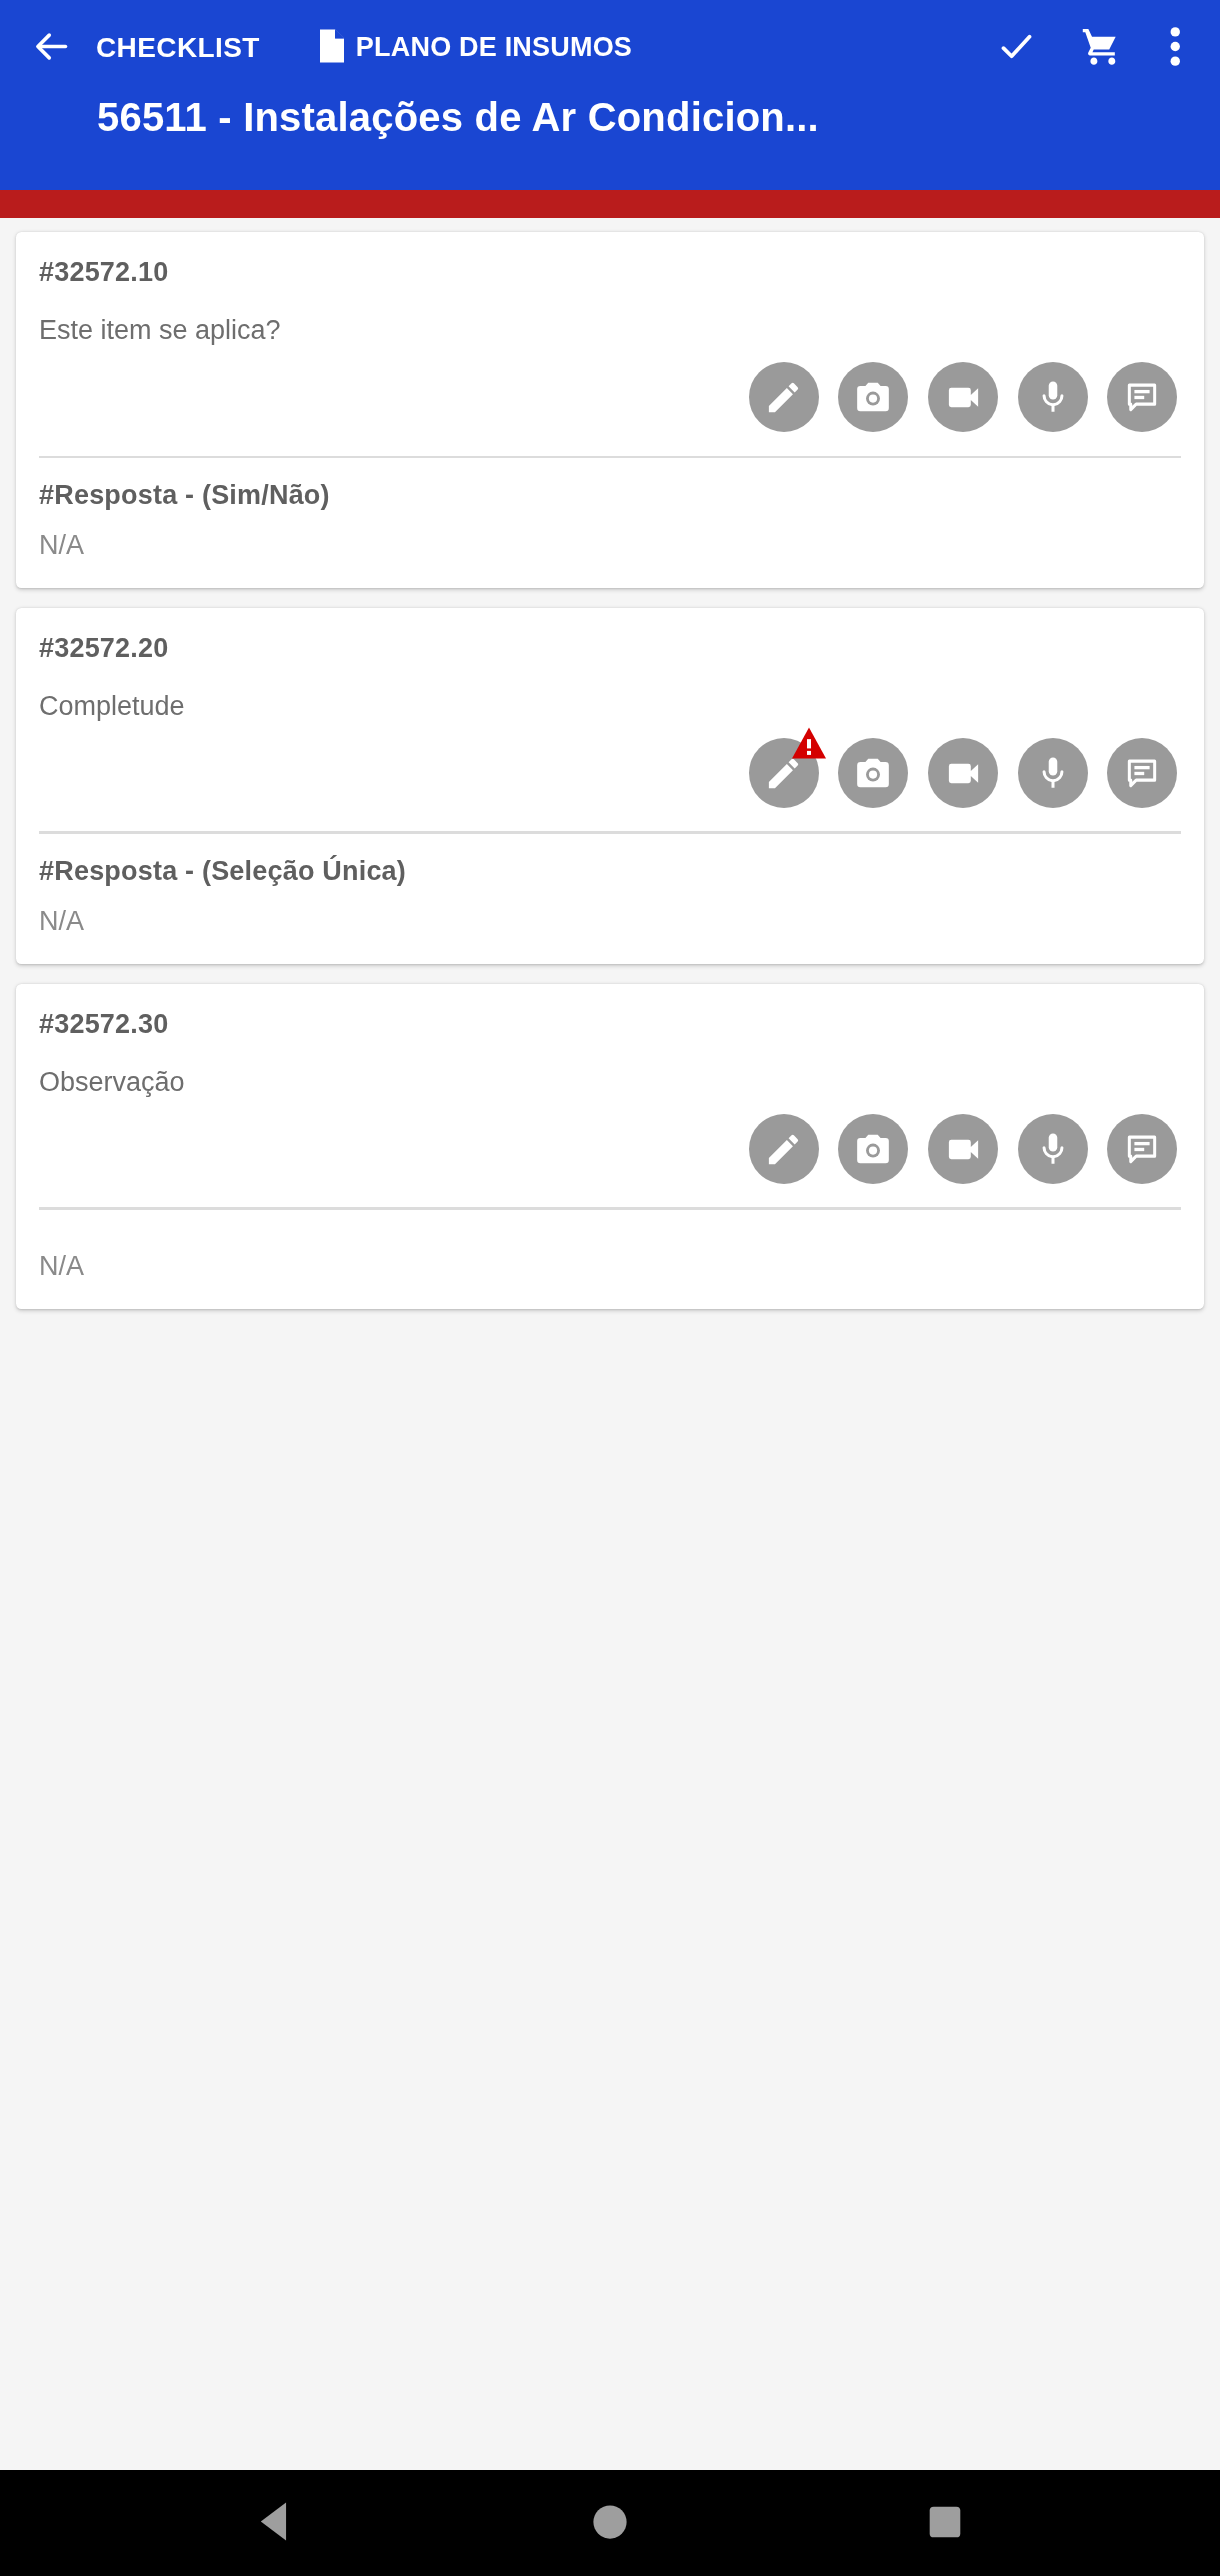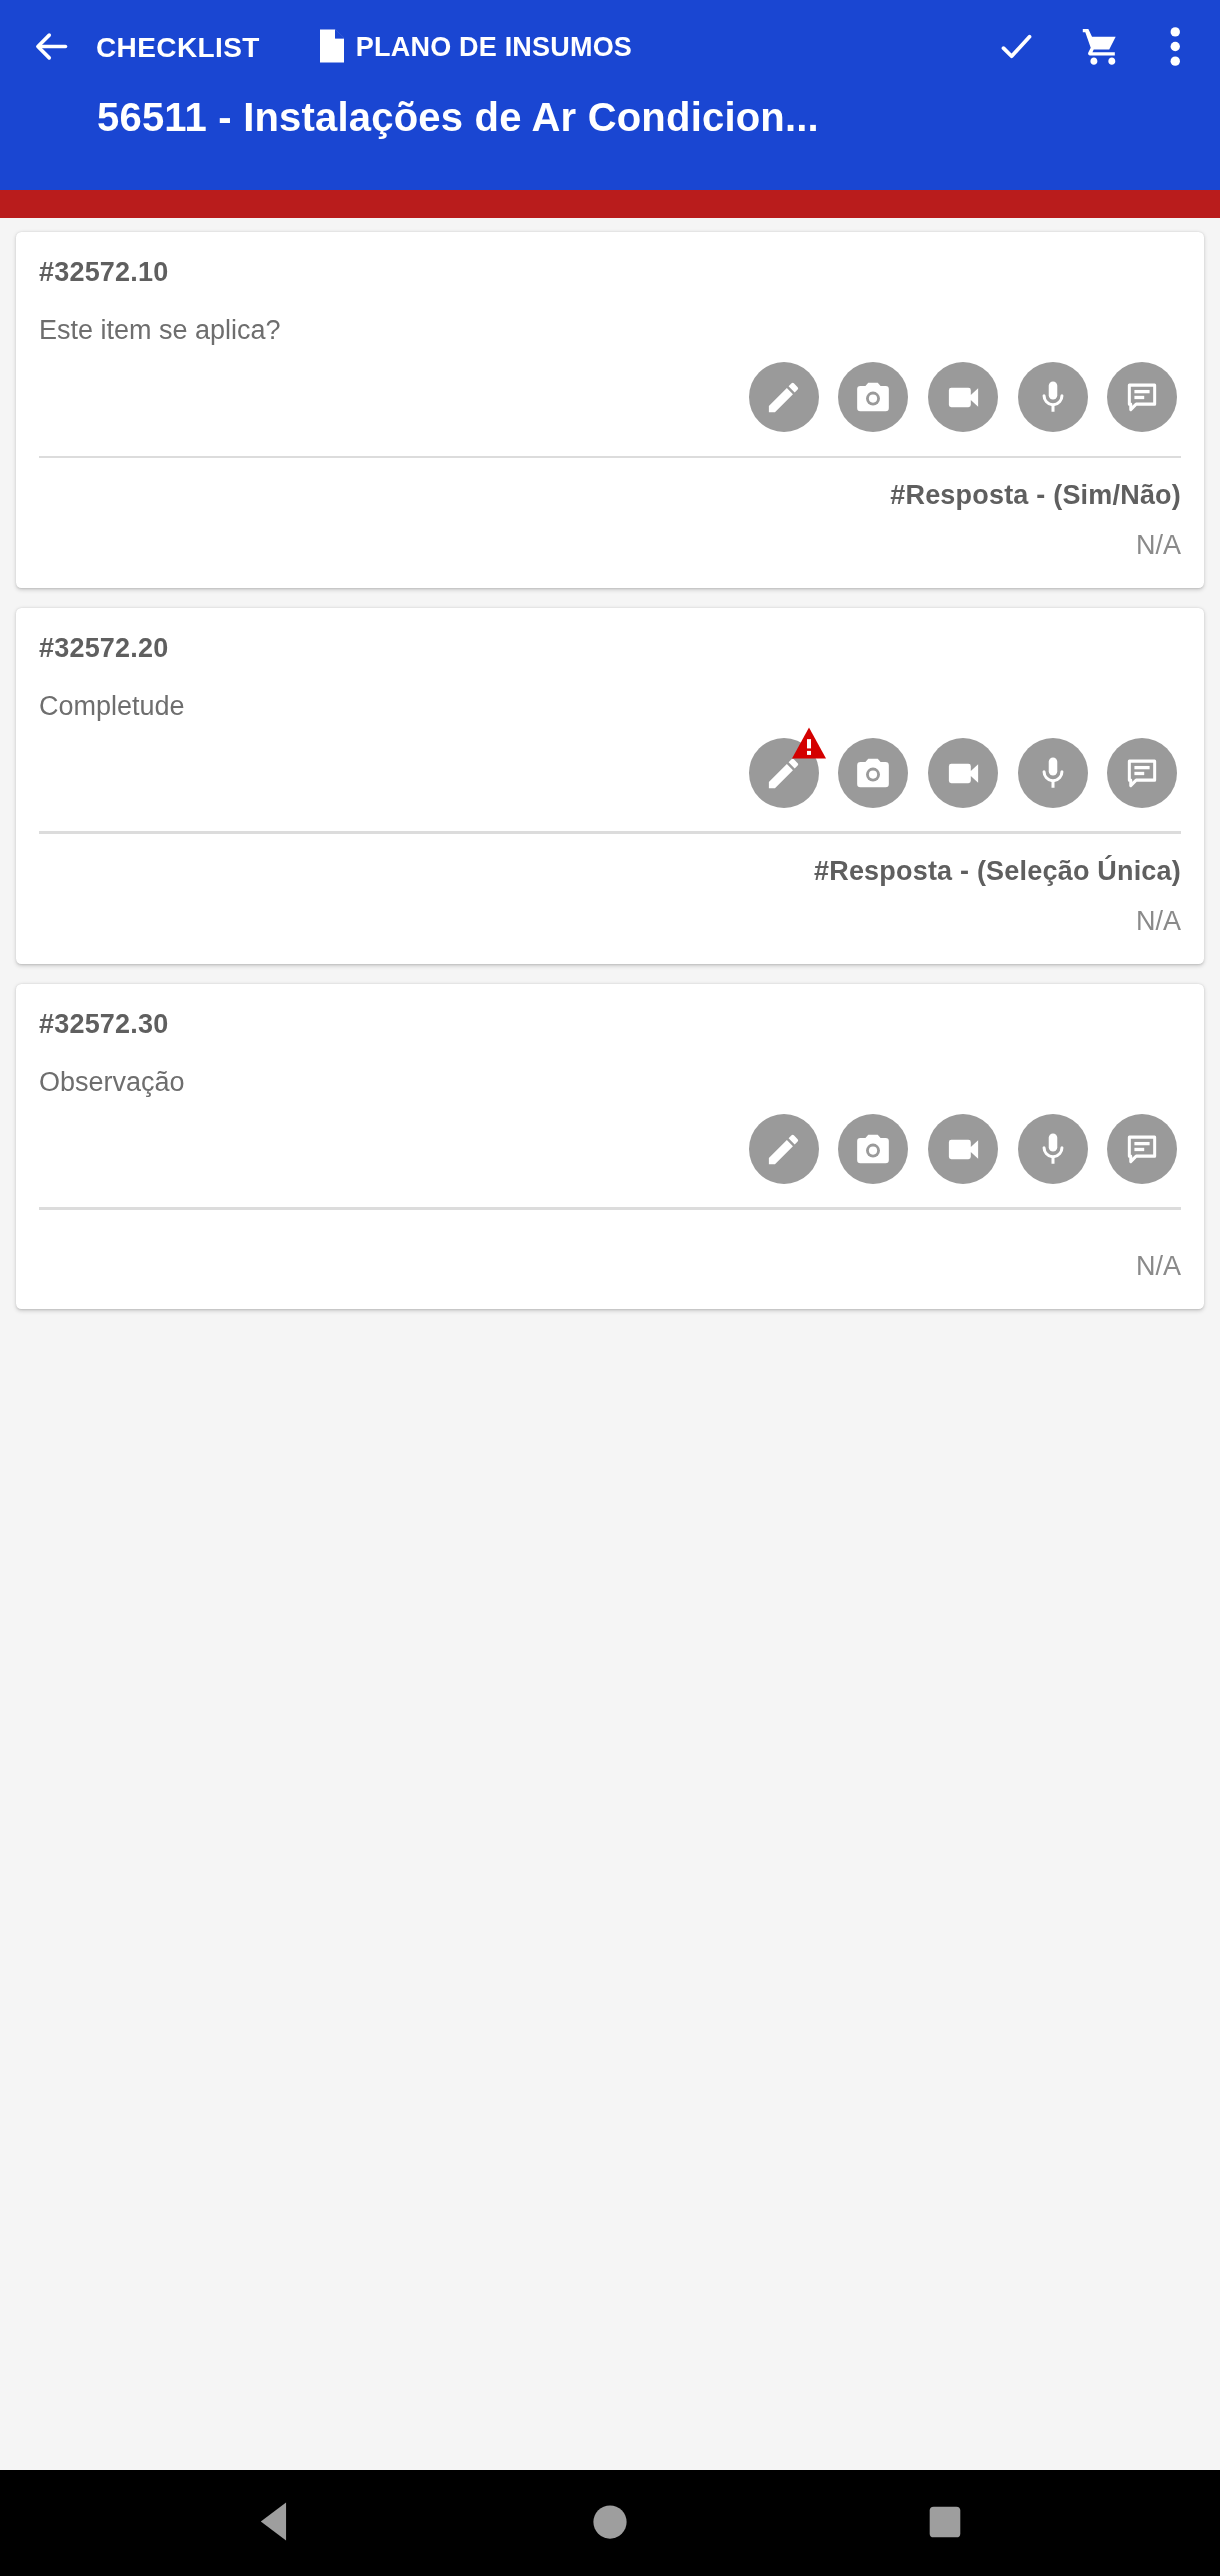--- a/index.html
+++ b/index.html
@@ -170,21 +170,20 @@
   }
 
   .divider {
     height: 2.7px;
     background: #dcdcdc;
     margin: 14.3px 23px 0 23px;
   }
 
   .card-footer {
     padding: 21.5px 23px 27px 23px;
-    text-align: right;
   }
 
   .answer-label {
     font-size: 27px;
     color: #5f5f5f;
     font-weight: bold;
     letter-spacing: 0.2px;
   }
 
   .answer-value {

